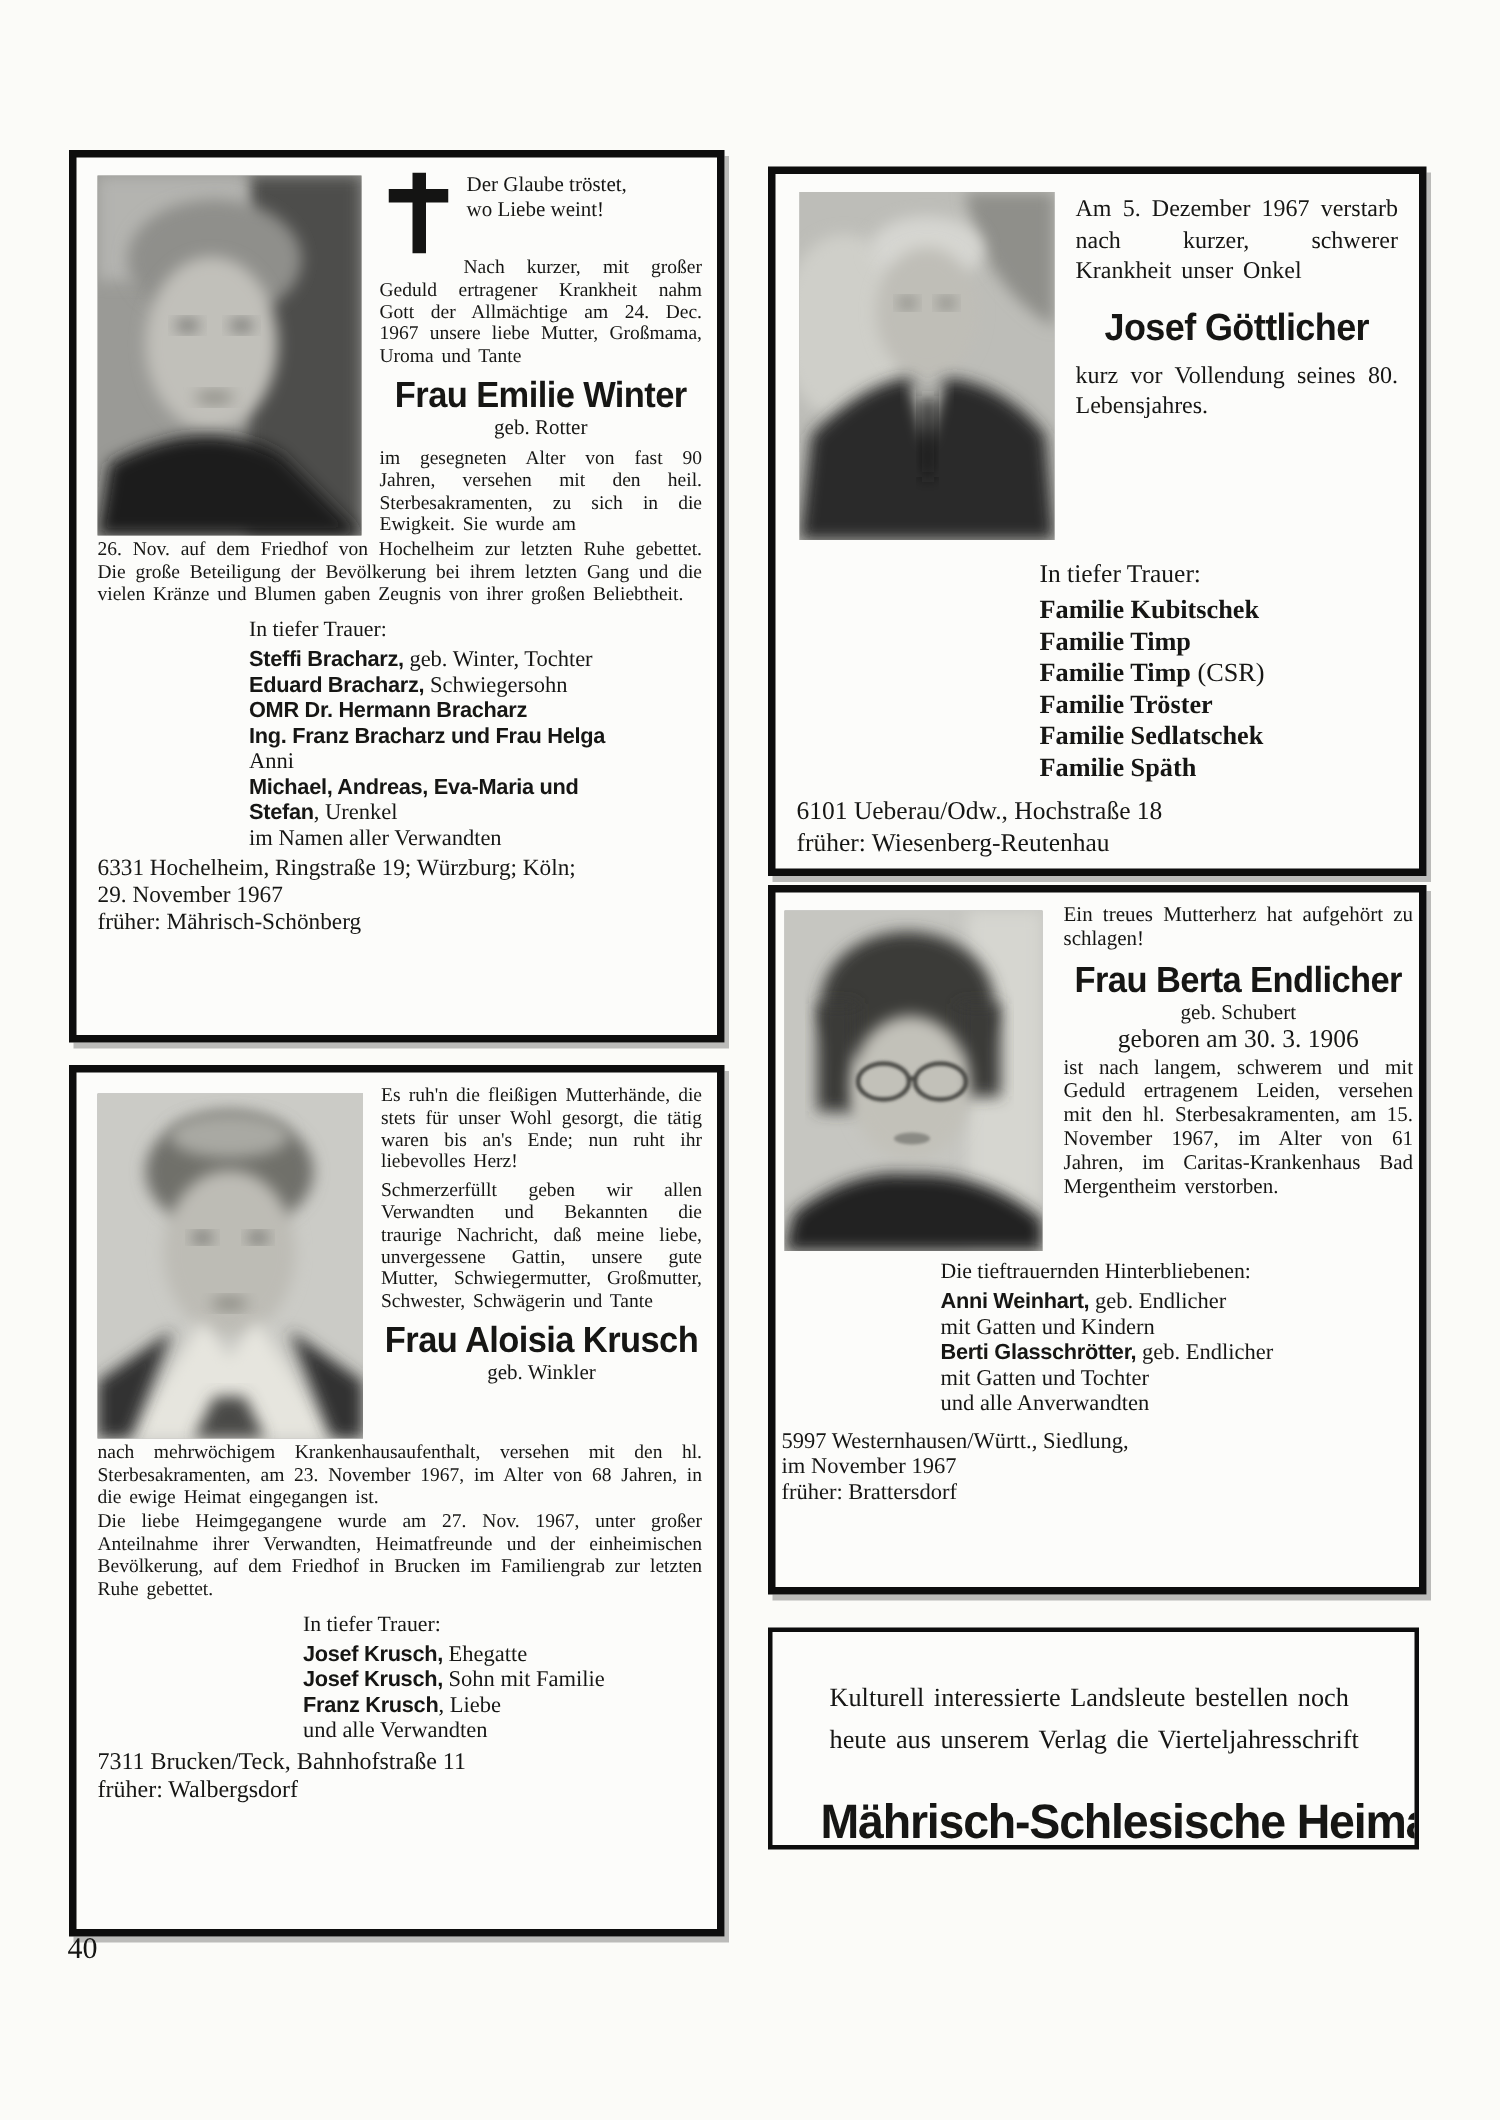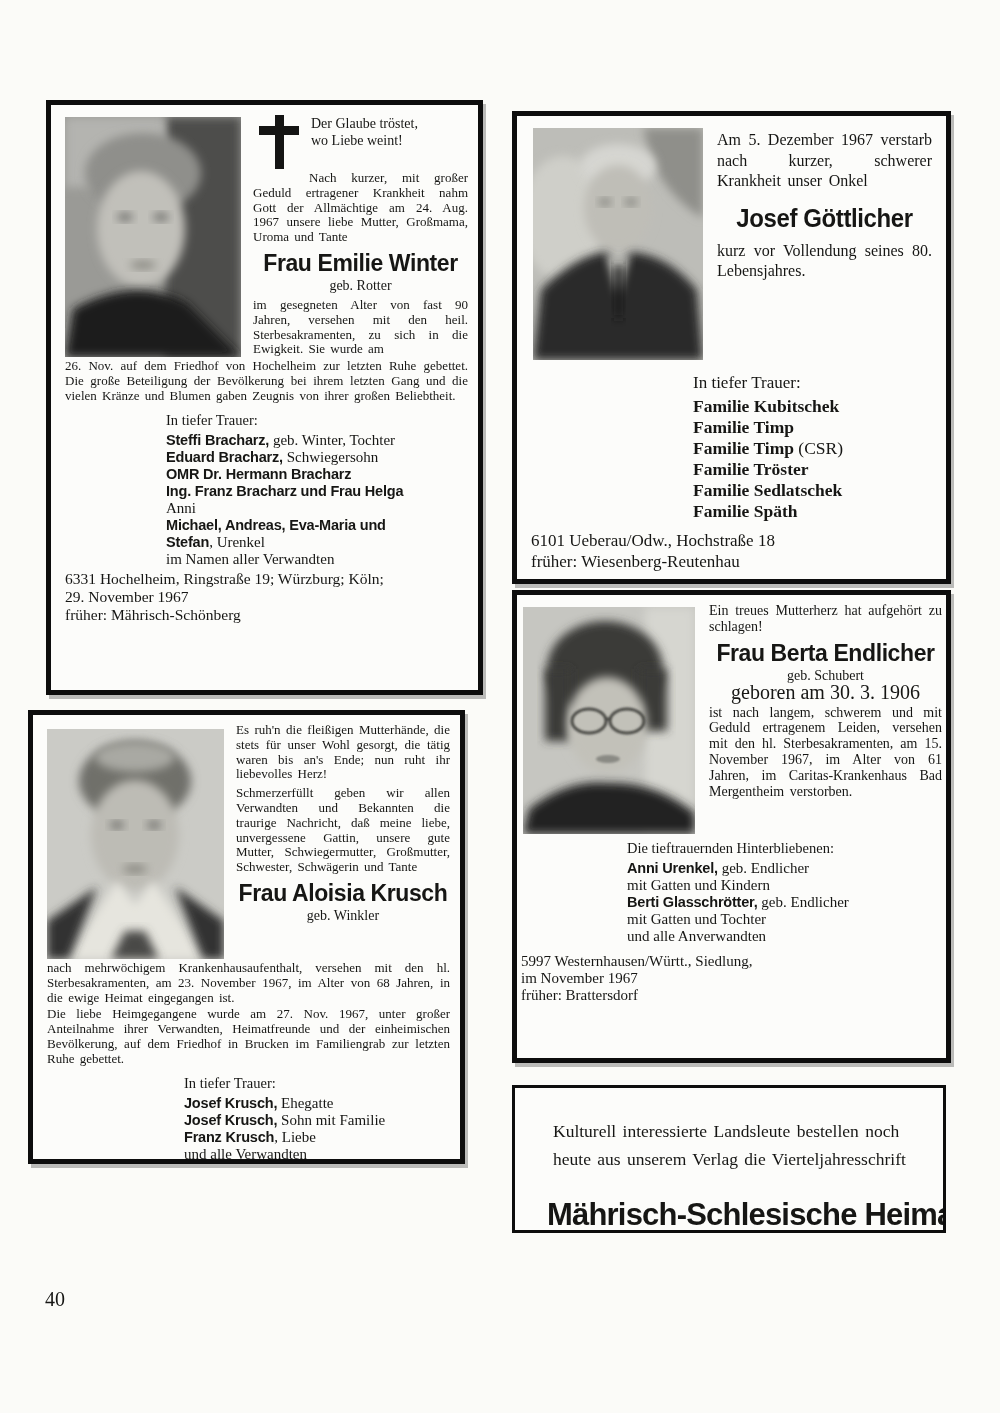--- a/index.html
+++ b/index.html
@@ -7,21 +7,21 @@
     width:1000px;height:1413px;position:relative;
     background:#fbfbf8;color:#161614;
     font-family:"Liberation Serif","DejaVu Serif",serif;
     -webkit-font-smoothing:antialiased;
   }
   .box{
     position:absolute;box-sizing:border-box;background:#fcfcfa;
     border:5px solid #0d0d0d;overflow:hidden;padding:8px 10px;
   }
   #box-winter{left:46px;top:100px;width:437px;height:595px;box-shadow:3px 4px 0 rgba(20,20,20,.28);}
-  #box-krusch{left:28px;top:710px;width:437px;height:454px;box-shadow:3px 4px 0 rgba(20,20,20,.28);}
+  #box-krusch{left:46px;top:710px;width:437px;height:581px;box-shadow:3px 4px 0 rgba(20,20,20,.28);}
   #box-goettlicher{left:512px;top:100px;width:439px;height:473px;padding:8px 14px;box-shadow:3px 4px 0 rgba(20,20,20,.28);margin-top:11px;}
   #box-endlicher{left:512px;top:590px;width:439px;height:473px;padding:8px 4px;box-shadow:3px 4px 0 rgba(20,20,20,.28);}
   #box-ad{left:512px;top:1085px;width:434px;height:148px;border-width:3px;padding:24px 30px;}
 
   .toprow{display:flex;align-items:flex-start;}
   .photo{flex:none;background:#9a9a96;}
   .photo svg{display:block;width:100%;height:100%;}
   .col{flex:1;min-width:0;}
 
   
@@ -36,21 +36,21 @@
   .epigraph{font-size:14px;line-height:17px;padding-top:2px;}
 
   .dname{
     font-family:"Liberation Sans","DejaVu Sans",sans-serif;
     font-weight:700;letter-spacing:-.4px;text-align:center;
     margin:6px 0 2px 0;font-size:23px;line-height:25px;
     transform:scaleY(1.05);
   }
   .dname.sz24{font-size:24px;margin:14px 0 8px 0;}
   .nee{text-align:center;font-size:14px;line-height:16px;}
-  .born{text-align:center;font-size:20px;line-height:17px;}
+  .born{text-align:center;font-size:17px;line-height:17px;}
 
   .mlabel{font-size:14.5px;line-height:17px;}
   .mlabel.big{font-size:17px;line-height:21px;}
   .mourners{margin-top:3px;}
   .mourner{font-size:15px;line-height:17px;}
   .mourner .mname{
     font-family:"Liberation Sans","DejaVu Sans",sans-serif;
     font-weight:700;letter-spacing:-.2px;font-size:14.5px;
   }
   .mourner.fam{font-size:17.5px;line-height:21px;}
@@ -102,21 +102,21 @@
       <div class="crossrow">
         <svg class="cross" width="40" height="54" viewBox="0 0 40 54">
           <rect x="16" y="0" width="9" height="54" fill="#141413"></rect>
           <rect x="0" y="11" width="40" height="9" fill="#141413"></rect>
         </svg>
         <div class="epigraph">
           <div>Der Glaube tröstet,</div>
           <div>wo Liebe weint!</div>
         </div>
       </div>
-      <p class="jt13 indent">Nach kurzer, mit großer Geduld ertragener Krankheit nahm Gott der Allmächtige am 24. Aug. 1967 unsere liebe Mutter, Großmama, Uroma und Tante</p>
+      <p class="jt13 indent">Nach kurzer, mit großer Geduld ertragener Krankheit nahm Gott der Allmächtige am 24. Dec. 1967 unsere liebe Mutter, Großmama, Uroma und Tante</p>
       <h2 class="dname">Frau Emilie Winter</h2>
       <div class="nee">geb. Rotter</div>
       <p class="jt13 mt4">im gesegneten Alter von fast 90 Jahren, versehen mit den heil. Sterbesakramenten, zu sich in die Ewigkeit. Sie wurde am</p>
     </div>
   </div>
   <p class="jt13 mt4 pw">26. Nov. auf dem Friedhof von Hochelheim zur letzten Ruhe gebettet. Die große Beteiligung der Bevölkerung bei ihrem letzten Gang und die vielen Kränze und Blumen gaben Zeugnis von ihrer großen Beliebtheit.</p>
   <div class="mlabel ind105 mt8">In tiefer Trauer:</div>
   <div class="mourners ind105">
     <div class="mourner"><span class="mname">Steffi Bracharz,</span><span> geb. Winter, Tochter</span></div>
     <div class="mourner"><span class="mname">Eduard Bracharz,</span><span> Schwiegersohn</span></div>
@@ -206,21 +206,21 @@
     <div class="col">
       <p class="jt14">Ein treues Mutterherz hat aufgehört zu schlagen!</p>
       <h2 class="dname">Frau Berta Endlicher</h2>
       <div class="nee">geb. Schubert</div>
       <div class="born">geboren am 30. 3. 1906</div>
       <p class="jt14 mt4">ist nach langem, schwerem und mit Geduld ertragenem Leiden, versehen mit den hl. Sterbesakramenten, am 15. November 1967, im Alter von 61 Jahren, im Caritas-Krankenhaus Bad Mergentheim verstorben.</p>
     </div>
   </div>
   <div class="mlabel ind106 mt6">Die tieftrauernden Hinterbliebenen:</div>
   <div class="mourners ind106">
-    <div class="mourner"><span class="mname">Anni Urenkel,</span><span> geb. Endlicher</span></div>
+    <div class="mourner"><span class="mname">Anni Weinhart,</span><span> geb. Endlicher</span></div>
     <div class="mourner"><span class="mname"></span><span>mit Gatten und Kindern</span></div>
     <div class="mourner"><span class="mname">Berti Glasschrötter,</span><span> geb. Endlicher</span></div>
     <div class="mourner"><span class="mname"></span><span>mit Gatten und Tochter</span></div>
     <div class="mourner"><span class="mname"></span><span>und alle Anverwandten</span></div>
   </div>
   <div class="addr sm mt8">
     <div>5997 Westernhausen/Württ., Siedlung,</div>
     <div>im November 1967</div>
     <div>früher: Brattersdorf</div>
   </div>

